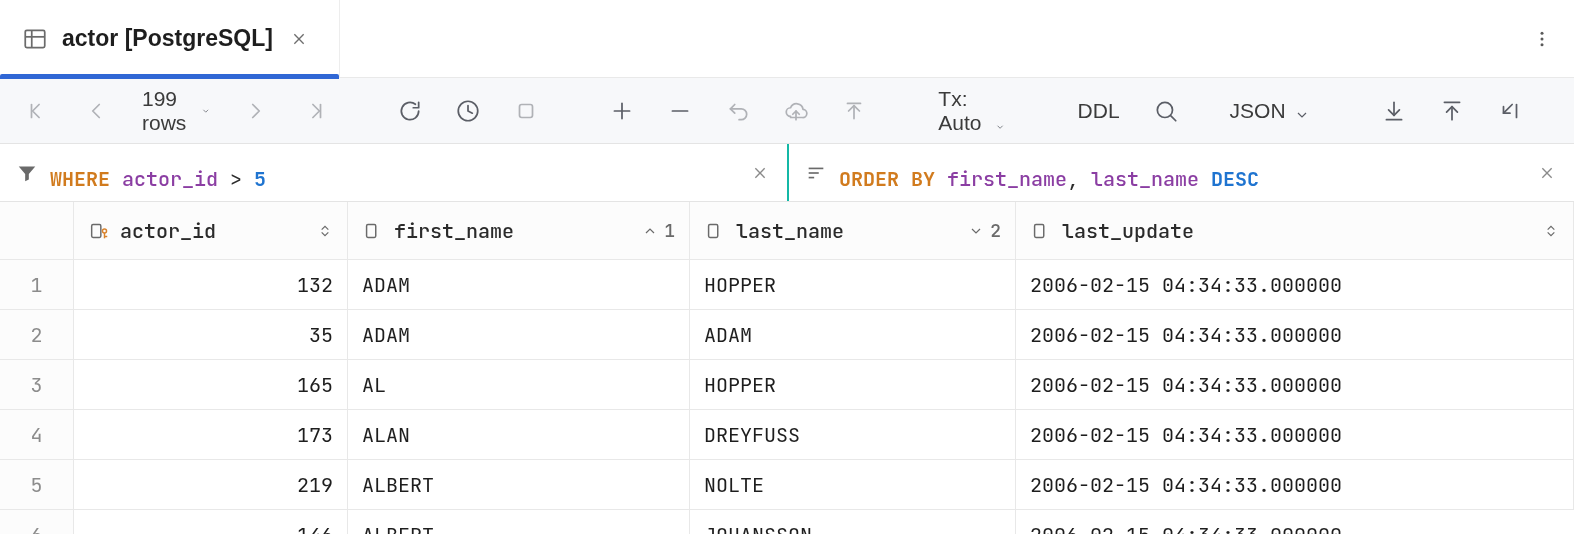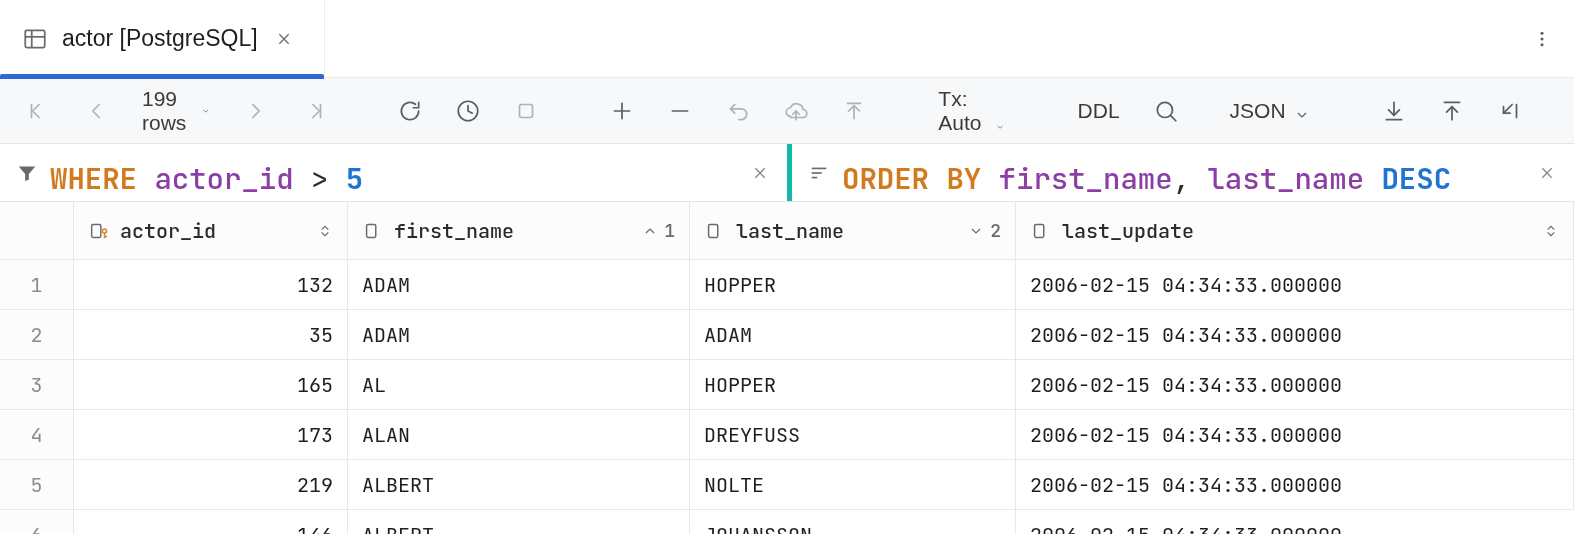--- a/index.html
+++ b/index.html
@@ -32,21 +32,21 @@
     border-right: 1px solid #ededed;
   }
   .tab.active::after {
     content: "";
     position: absolute;
     left: 0; right: 0; bottom: -1px;
     height: 5px;
     background: #3067d5;
     border-radius: 2px 2px 0 0;
   }
-  .tab-title { font-size: 23px; font-weight: 400; }
+  .tab-title { font-size: 23px; font-weight: 700; }
   .tab-close {
     display: flex; align-items: center; justify-content: center;
     width: 24px; height: 24px;
     color: #6e6e6e;
     font-size: 20px;
     cursor: pointer;
   }
   .tabstrip-spacer { flex: 1; }
   .vert-dots {
     width: 48px; height: 48px;
@@ -107,22 +107,22 @@
     border-bottom: 1px solid #e4e4e4;
   }
   .filter-half {
     flex: 1 1 50%;
     display: flex;
     align-items: center;
     gap: 12px;
     padding: 0 16px;
     position: relative;
   }
-  .filter-half + .filter-half { border-left: 5px solid #14b8a6; }
-  .filter-text { font-size: 29px; margin-top: 12px; }
+  .filter-half + .filter-half { border-left: 2px solid #14b8a6; }
+  .filter-text { font-size: 20px; margin-top: 12px; }
   .kw-orange { color: #d17b1e; font-weight: 600; }
   .kw-purple { color: #8b3ea3; font-weight: 500; }
   .kw-blue   { color: #1f74d0; font-weight: 600; }
   .kw-ident  { color: #2b2b2b; }
   .filter-close {
     position: absolute;
     right: 14px;
     top: 50%; transform: translateY(-50%);
     color: #8a8a8a;
     cursor: pointer;

